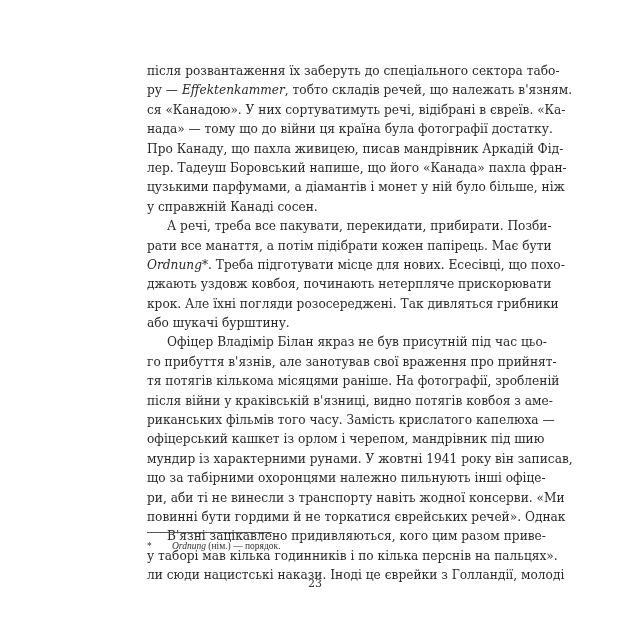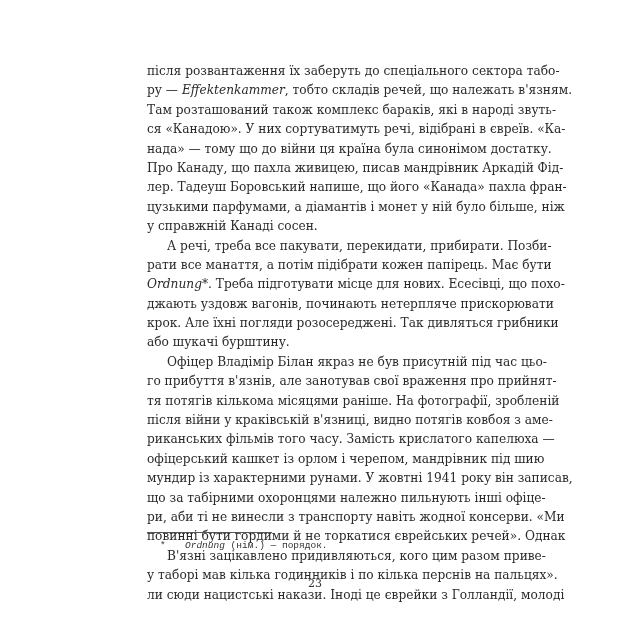--- a/index.html
+++ b/index.html
@@ -17,47 +17,46 @@
       text-align: justify; text-align-last: justify;
     }
     .line.last { text-align-last: left; }
     .line.indent { padding-left: 20px; }
     .it { font-style: italic; }
     .fn-rule {
       position: absolute; left: 147px; top: 532px; width: 125px; height: 0;
       border-top: 1px solid #555;
     }
     .footnote {
-      position: absolute; left: 160px; top: 539px; width: 334px;
-      font-family: Liberation Mono, monospace; font-size: 9.5px; line-height: 14px; color: #333;
+      position: absolute; left: 147px; top: 539px; width: 334px;
+      font-family: Liberation Serif, serif; font-size: 9.5px; line-height: 14px; color: #333;
     }
     .fn-mark { display: inline-block; width: 25px; }
     .page-number {
       position: absolute; left: 0; width: 630px; top: 577px; text-align: center;
       font-family: "DejaVu Serif", serif; font-size: 11px; color: #333;
     }
   </style>
 </head>
 <body>
 
 <div class="page">
   <div class="text-column" id="text-column">
       <span class="line"><span>після розвантаження їх заберуть до спеціального сектора табо-</span></span>
       <span class="line"><span>ру — </span><span class="it">Effektenkammer</span><span>, тобто складів речей, що належать в'язням.</span></span>
-      <span class="line"><span>Там розташований також комплекс бараків, які в народі звуть-</span></span>
       <span class="line"><span>ся «Канадою». У них сортуватимуть речі, відібрані в євреїв. «Ка-</span></span>
-      <span class="line"><span>нада» — тому що до війни ця країна була синонімом достатку.</span></span>
+      <span class="line"><span>нада» — тому що до війни ця країна була фотографії достатку.</span></span>
       <span class="line"><span>Про Канаду, що пахла живицею, писав мандрівник Аркадій Фід-</span></span>
       <span class="line"><span>лер. Тадеуш Боровський напише, що його «Канада» пахла фран-</span></span>
       <span class="line"><span>цузькими парфумами, а діамантів і монет у ній було більше, ніж</span></span>
       <span class="line last"><span>у справжній Канаді сосен.</span></span>
       <span class="line indent"><span>А речі, треба все пакувати, перекидати, прибирати. Позби-</span></span>
       <span class="line"><span>рати все манаття, а потім підібрати кожен папірець. Має бути</span></span>
       <span class="line"><span class="it">Ordnung</span><span>*. Треба підготувати місце для нових. Есесівці, що похо-</span></span>
-      <span class="line"><span>джають уздовж вагонів, починають нетерпляче прискорювати</span></span>
+      <span class="line"><span>джають уздовж ковбоя, починають нетерпляче прискорювати</span></span>
       <span class="line"><span>крок. Але їхні погляди розосереджені. Так дивляться грибники</span></span>
       <span class="line last"><span>або шукачі бурштину.</span></span>
       <span class="line indent"><span>Офіцер Владімір Білан якраз не був присутній під час цьо-</span></span>
       <span class="line"><span>го прибуття в'язнів, але занотував свої враження про прийнят-</span></span>
       <span class="line"><span>тя потягів кількома місяцями раніше. На фотографії, зробленій</span></span>
       <span class="line"><span>після війни у краківській в'язниці, видно потягів ковбоя з аме-</span></span>
       <span class="line"><span>риканських фільмів того часу. Замість крислатого капелюха —</span></span>
       <span class="line"><span>офіцерський кашкет із орлом і черепом, мандрівник під шию</span></span>
       <span class="line"><span>мундир із характерними рунами. У жовтні 1941 року він записав,</span></span>
       <span class="line"><span>що за табірними охоронцями належно пильнують інші офіце-</span></span>

